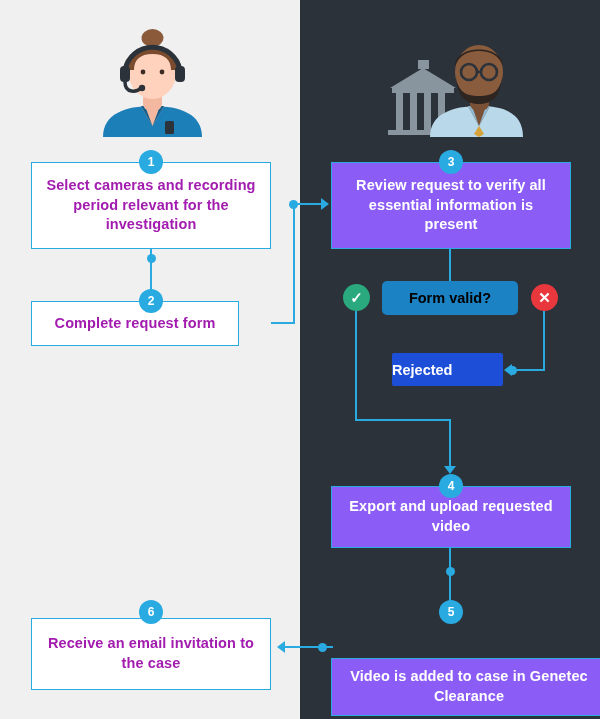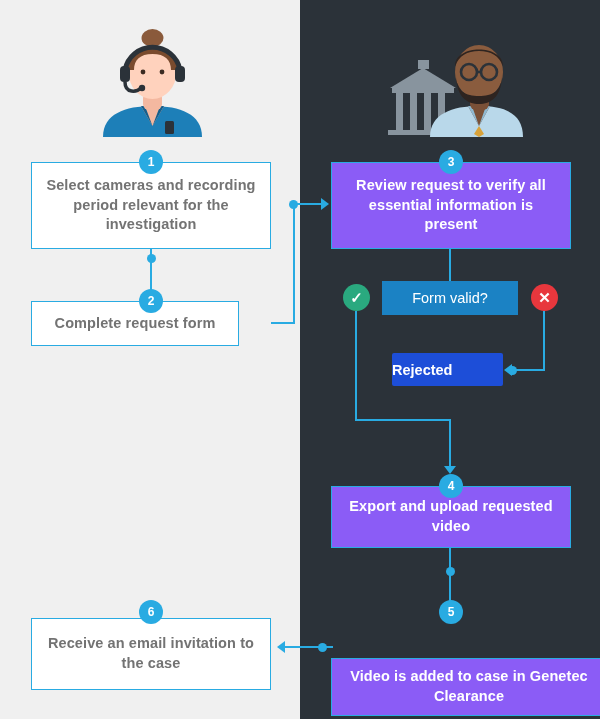--- a/index.html
+++ b/index.html
@@ -26,41 +26,41 @@
     position:absolute;
     box-sizing:border-box;
     border:1px solid #29abe2;
     display:flex;align-items:center;justify-content:center;
     text-align:center;
     font-size:14.5px;line-height:1.35;
     font-weight:bold;
     letter-spacing:.1px;
     padding:6px 10px;
   }
-  .box.light{background:#ffffff;color:#737373;}
+  .box.light{background:#ffffff;color:#a21caf;}
   .box.dark{background:#8b5cf6;color:#ffffff;}
 
   
   .badge{
     position:absolute;
     width:24px;height:24px;border-radius:50%;
     background:#29abe2;color:#ffffff;
     font-size:12px;font-weight:bold;
     display:flex;align-items:center;justify-content:center;
     z-index:5;
   }
 
   
   .decision{
     position:absolute;
     background:#1b82c4;
-    color:#ffffff;
-    font-size:14.5px;font-weight:normal;
-    display:flex;align-items:center;justify-content:center;
-    border-radius:0;
+    color:#000000;
+    font-size:14.5px;font-weight:bold;
+    display:flex;align-items:center;justify-content:center;
+    border-radius:5px;
   }
   .rejected{
     position:absolute;
     background:#1d4ed8;
     color:#ffffff;
     font-size:14.5px;font-weight:bold;
     display:flex;align-items:center;justify-content:flex-start;
     border-radius:2px;
   }
   .mark{

